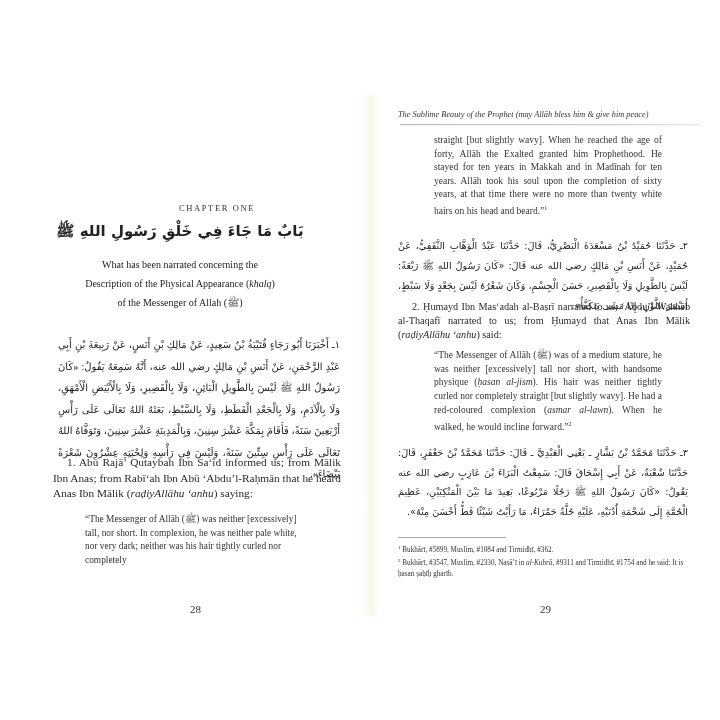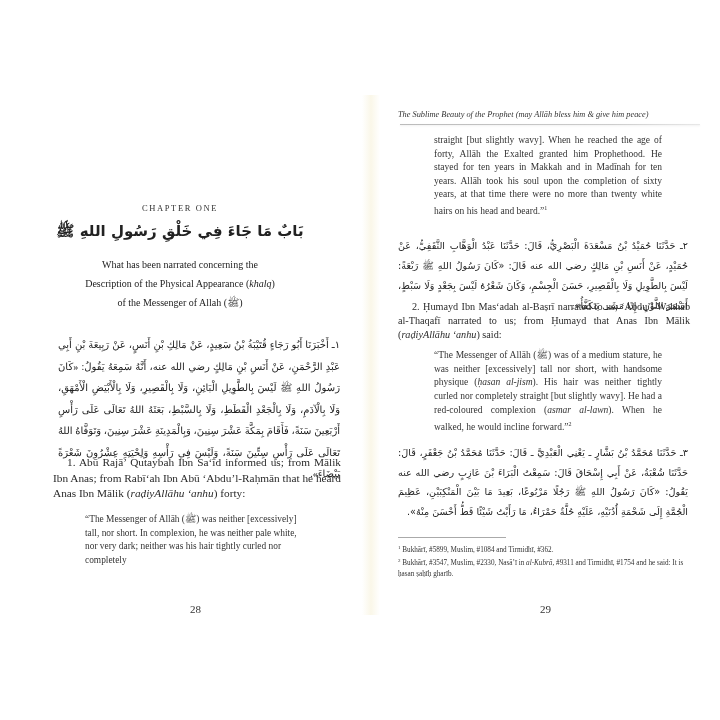--- a/index.html
+++ b/index.html
@@ -12,21 +12,21 @@
   .page.right { left: 360px; width: 360px; }
   .gutter {
     position: absolute; left: 362px; top: 95px; width: 18px; height: 520px;
     background: linear-gradient(to right, rgba(240,236,220,0.0), rgba(246,240,214,0.55), rgba(255,255,255,0));
   }
   .ar { direction: rtl; font-family: "DejaVu Sans", sans-serif; }
 
   
   .chapter-label {
     position: absolute; top: 203px; left: 0; width: 360px; text-align: center;
-    font-size: 8.5px; letter-spacing: 1.6px; color: #333;
+    font-size: 8.5px; letter-spacing: 1.6px; color: #333; padding-left: 37px;
   }
   .chapter-ar {
     position: absolute; top: 222px; left: 0; width: 360px; text-align: center;
     font-size: 15px; font-weight: bold; color: #222;
   }
   .chapter-title {
     position: absolute; top: 255px; left: 40px; width: 280px; text-align: center;
     font-size: 10px; line-height: 19px; color: #222;
   }
   .hadith-ar-1 {
@@ -96,21 +96,21 @@
   <div class="chapter-ar ar">بَابٌ مَا جَاءَ فِي خَلْقِ رَسُولِ اللهِ ﷺ</div>
   <div class="chapter-title">
     <div>What has been narrated concerning the</div>
     <div><span>Description of the Physical Appearance (</span><i>khalq</i><span>)</span></div>
     <div>of the Messenger of Allah (ﷺ)</div>
   </div>
 
   <div class="hadith-ar-1 ar">١ـ أَخْبَرَنَا أَبُو رَجَاءٍ قُتَيْبَةُ بْنُ سَعِيدٍ، عَنْ مَالِكِ بْنِ أَنَسٍ، عَنْ رَبِيعَةَ بْنِ أَبِي عَبْدِ الرَّحْمَنِ، عَنْ أَنَسِ بْنِ مَالِكٍ رضي الله عنه، أَنَّهُ سَمِعَهُ يَقُولُ: «كَانَ رَسُولُ اللهِ ﷺ لَيْسَ بِالطَّوِيلِ الْبَائِنِ، وَلَا بِالْقَصِيرِ، وَلَا بِالْأَبْيَضِ الْأَمْهَقِ، وَلَا بِالْآدَمِ، وَلَا بِالْجَعْدِ الْقَطَطِ، وَلَا بِالسَّبْطِ، بَعَثَهُ اللهُ تَعَالَى عَلَى رَأْسِ أَرْبَعِينَ سَنَةً، فَأَقَامَ بِمَكَّةَ عَشْرَ سِنِينَ، وَبِالْمَدِينَةِ عَشْرَ سِنِينَ، وَتَوَفَّاهُ اللهُ تَعَالَى عَلَى رَأْسِ سِتِّينَ سَنَةً، وَلَيْسَ فِي رَأْسِهِ وَلِحْيَتِهِ عِشْرُونَ شَعْرَةً بَيْضَاءَ».</div>
 
   <div class="hadith-en-1">
-    <div class="indent"><span>1. Abū Rajā’ Qutaybah Ibn Sa‘īd informed us; from Mālik Ibn Anas; from Rabī‘ah Ibn Abū ‘Abdu’l-Raḥmān that he heard Anas Ibn Mālik (</span><i>raḍiyAllāhu ‘anhu</i><span>) forty:</span></div>
+    <div class="indent"><span>1. Abū Rajā’ Qutaybah Ibn Sa‘īd informed us; from Mālik Ibn Anas; from Rabī‘ah Ibn Abū ‘Abdu’l-Raḥmān that he heard Anas Ibn Mālik (</span><i>raḍiyAllāhu ‘anhu</i><span>) saying:</span></div>
   </div>
 
   <div class="quote-1">“The Messenger of Allāh (ﷺ) was neither [excessively] tall, nor short. In complexion, he was neither pale white, nor very dark; neither was his hair tightly curled nor completely</div>
 
   <div class="page-no left">28</div>
 </div>
 
 <div class="gutter"></div>
 
 <div class="page right"></div>

